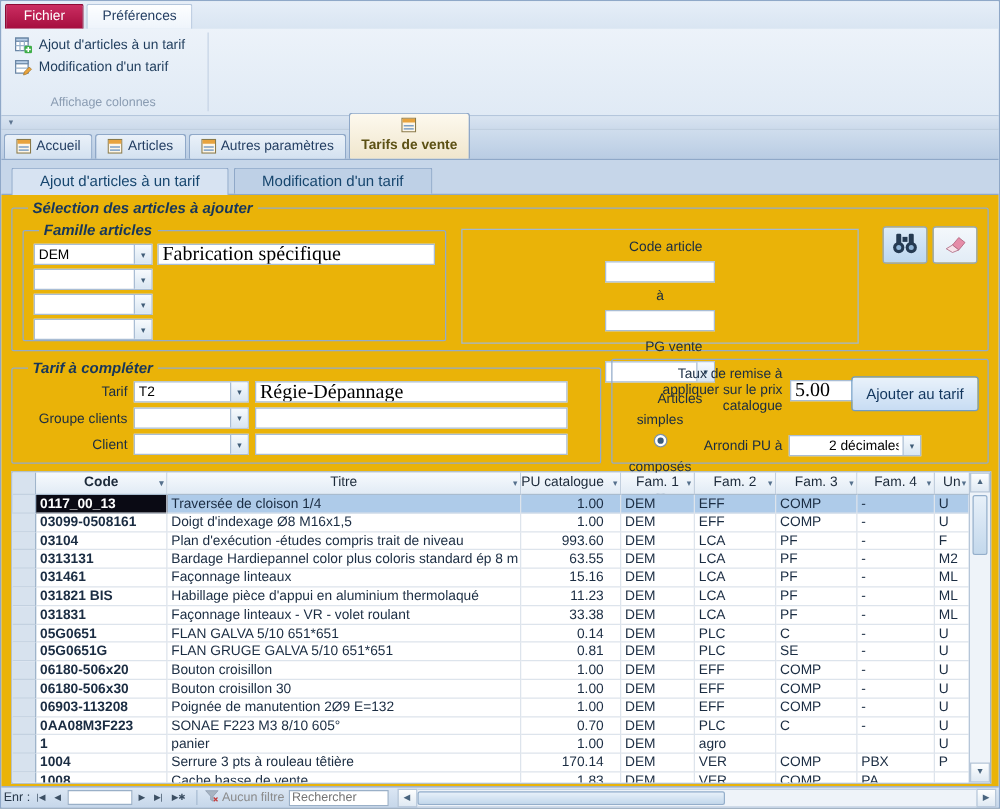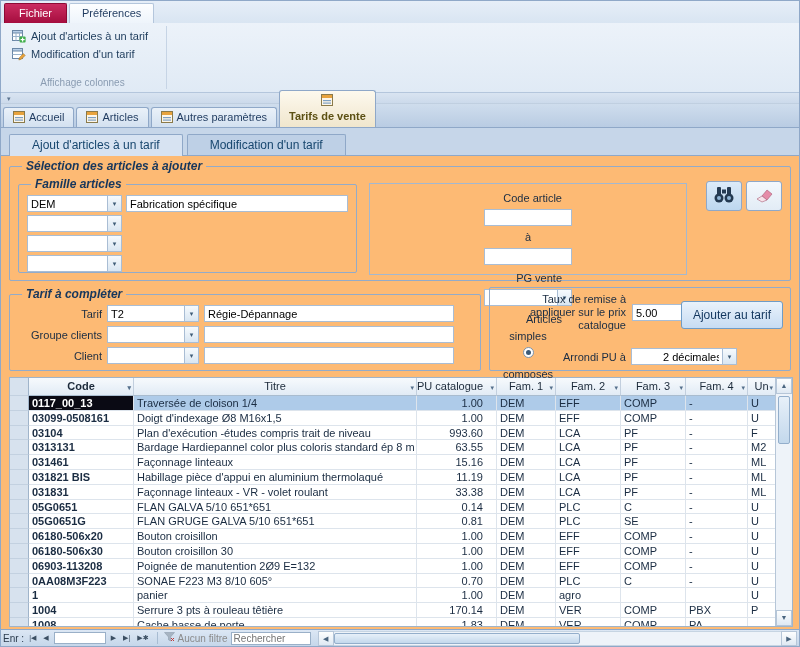--- a/index.html
+++ b/index.html
@@ -26,28 +26,28 @@
   
   .doc-tabs { height:24px; display:flex; align-items:flex-end; background:linear-gradient(#cfdded,#b9cce3); border-bottom:1px solid #8fa8c8; padding:2px 0 0 2px; }
   .doc-tab { display:flex; align-items:center; gap:4px; padding:3px 9px 4px; margin-right:2px; background:linear-gradient(#eaf1f9,#d3e1f0); border:1px solid #8fa8c8; border-bottom:none; border-radius:3px 3px 0 0; color:#1f3a5f; }
   .doc-tab.active { background:linear-gradient(#fdf9ee,#f0e6cd); color:#5c5014; font-weight:bold; padding-bottom:5px;flex-direction:column; }
   
   .subtab-bar { background:#c6d6e9; border-bottom:1px solid #8fa8c8; padding:6px 0 0 8px; display:flex; height:28px; }
   .subtab { border:1px solid #8fa8c8; border-bottom:none; border-radius:2px 2px 0 0; padding:3px 22px 0; margin-right:4px; font-size:12px; color:#17466e; }
   .subtab.active { background:#d7e3f2; margin-bottom:-1px; }
   .subtab.inactive { background:#bed0e6; }
   
-  .main { flex:1; background:#fdba74; padding:3px 8px 0; overflow:hidden; }
+  .main { flex:1; background:#eab308; padding:3px 8px 0; overflow:hidden; }
   fieldset.fs { border:1px solid #93abc9; border-radius:2px; padding:4px 8px 6px; }
   fieldset.fs legend { font-weight:bold; font-style:italic; color:#16365c; font-size:12px; padding:0 4px; margin-left:4px; }
   .fs-selection { height:122px; }
   .sel-inner { display:flex; align-items:flex-start; }
   .fs-famille { width:338px; height:96px; padding-top:2px; }
   .fam-row { display:flex; gap:4px; margin-bottom:3px; }
-  .txt { height:17px; border:1px solid #a9bdd4; background:#fff; font-family:Liberation Sans, sans-serif; font-size:11px; padding:0 3px; }
+  .txt { height:17px; border:1px solid #a9bdd4; background:#fff; font-family:Liberation Serif, serif; font-size:16px; padding:0 3px; }
   .combo { display:flex; height:17px; border:1px solid #a9bdd4; background:#fff; }
   .combo .ctxt { flex:1; min-width:0; border:none; outline:none; font-family:inherit; font-size:11px; padding:0 3px; background:transparent; }
   .combo-arrow { width:14px; flex:none; border-left:1px solid #a9bdd4; background:linear-gradient(#f6fafd,#d9e6f2); color:#3f5c77; font-size:7px; display:flex; align-items:center; justify-content:center; }
   .w95 { width:95px; } .w88 { width:88px; } .w222 { width:222px; } .w250 { width:250px; } .w92 { width:92px; } .w55 { width:55px; } .w115 { width:106px;padding-left:28px; }
   .criteria-box { border:1px solid #a3b8d0; width:318px; height:92px; margin:6px 0 0 12px; padding:8px 8px 4px; }
   .crit-row { display:flex; align-items:center; gap:5px; margin-bottom:7px;flex-direction:column; }
   .crit-row label { width:68px; text-align:right; flex:none; }
   .alabel { width:16px; text-align:center; }
   .radio { width:11px; height:11px; border-radius:50%; border:1px solid #7e93a8; background:#fff; display:inline-block; position:relative; margin:0 2px; }
   .radio.checked::after { content:""; position:absolute; inset:2px; border-radius:50%; background:#3a5a78; }
@@ -387,21 +387,21 @@
             <div class="cell c-f1">DEM</div>
             <div class="cell c-f2">LCA</div>
             <div class="cell c-f3">PF</div>
             <div class="cell c-f4">-</div>
             <div class="cell c-un">ML</div>
           </div>
           <div class="grid-row">
             <div class="cell sel"></div>
             <div class="cell c-code">031821 BIS</div>
             <div class="cell c-titre">Habillage pièce d'appui en aluminium thermolaqué</div>
-            <div class="cell c-pu">11.19</div>
+            <div class="cell c-pu">11.23</div>
             <div class="cell c-f1">DEM</div>
             <div class="cell c-f2">LCA</div>
             <div class="cell c-f3">PF</div>
             <div class="cell c-f4">-</div>
             <div class="cell c-un">ML</div>
           </div>
           <div class="grid-row">
             <div class="cell sel"></div>
             <div class="cell c-code">031831</div>
             <div class="cell c-titre">Façonnage linteaux - VR - volet roulant</div>
@@ -496,21 +496,21 @@
             <div class="cell c-pu">170.14</div>
             <div class="cell c-f1">DEM</div>
             <div class="cell c-f2">VER</div>
             <div class="cell c-f3">COMP</div>
             <div class="cell c-f4">PBX</div>
             <div class="cell c-un">P</div>
           </div>
           <div class="grid-row">
             <div class="cell sel"></div>
             <div class="cell c-code">1008</div>
-            <div class="cell c-titre">Cache basse de porte</div>
+            <div class="cell c-titre">Cache basse de vente</div>
             <div class="cell c-pu">1.83</div>
             <div class="cell c-f1">DEM</div>
             <div class="cell c-f2">VER</div>
             <div class="cell c-f3">COMP</div>
             <div class="cell c-f4">PA</div>
             <div class="cell c-un"></div>
           </div>
         </div>
     </div>
     <div class="vscroll">

